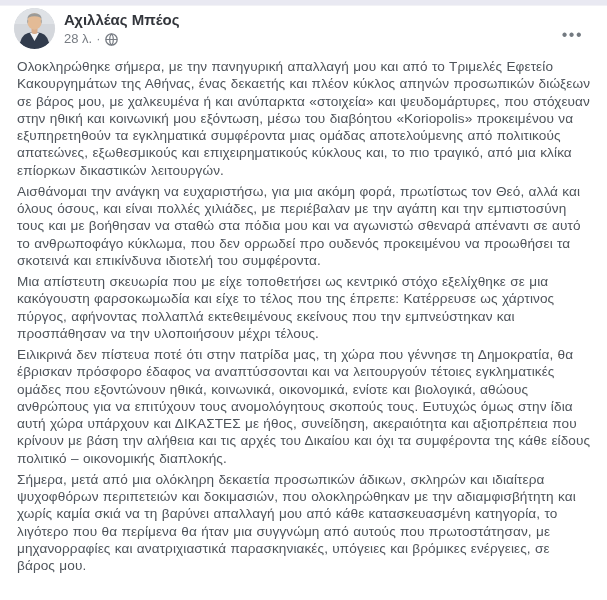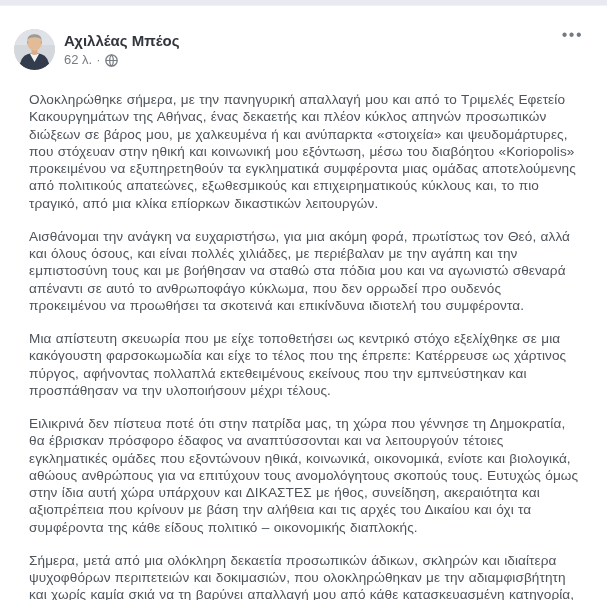--- a/index.html
+++ b/index.html
@@ -19,21 +19,21 @@
     height: 5px;
     background: #e9e9f2;
     border-bottom: 1px solid #f2f2f6;
   }
   .post {
     background: #ffffff;
   }
   .post-header {
     display: flex;
     align-items: flex-start;
-    padding: 23px 14px 4px 14px;
+    padding: 2px 14px 4px 14px;
     position: relative;
   }
   .avatar {
     width: 41px;
     height: 41px;
     border-radius: 50%;
     overflow: hidden;
     flex: 0 0 41px;
     cursor: pointer;
     background: #d9dce1;
@@ -80,21 +80,21 @@
     line-height: 14px;
     cursor: pointer;
     padding: 4px 2px;
     border-radius: 4px;
     user-select: none;
   }
   .post-body {
     padding: 1px 12px 0 13px;
   }
   .post-body p {
-    margin: 16px;
+    margin: 4px;
     font-size: 13.6px;
     line-height: 17.25px;
     color: #4e545b;
     letter-spacing: 0.1px;
     word-spacing: 0.4px;
   }
 </style>
 </head>
 <body>
 
@@ -126,21 +126,21 @@
           <path d="M13.3 12 Q13 5.5 20.5 5.3 Q28 5.5 27.7 12 Q27.5 8.5 20.5 8.3 Q13.5 8.5 13.3 12 Z" fill="#9b9b99"></path>
           <path d="M13.3 11 Q12.8 14 13.6 16 L14.4 13 Z" fill="#a8a8a6"></path>
           <path d="M27.7 11 Q28.2 14 27.4 16 L26.6 13 Z" fill="#a8a8a6"></path>
         </g>
       </svg>
     </div>
 
     <div class="header-text">
       <span class="author-name">Αχιλλέας Μπέος</span>
       <div class="meta-line">
-        <span class="meta-time">62 λ.</span>
+        <span class="meta-time">28 λ.</span>
         <span class="meta-dot">·</span>
         <span class="globe-icon">
           <svg width="13" height="13" viewBox="0 0 16 16">
             <circle cx="8" cy="8" r="7" fill="none" stroke="#777c83" stroke-width="1.6"></circle>
             <path d="M1.2 8 H14.8 M8 1 C5 3.5 5 12.5 8 15 M8 1 C11 3.5 11 12.5 8 15" fill="none" stroke="#777c83" stroke-width="1.4"></path>
           </svg>
         </span>
       </div>
     </div>
 

